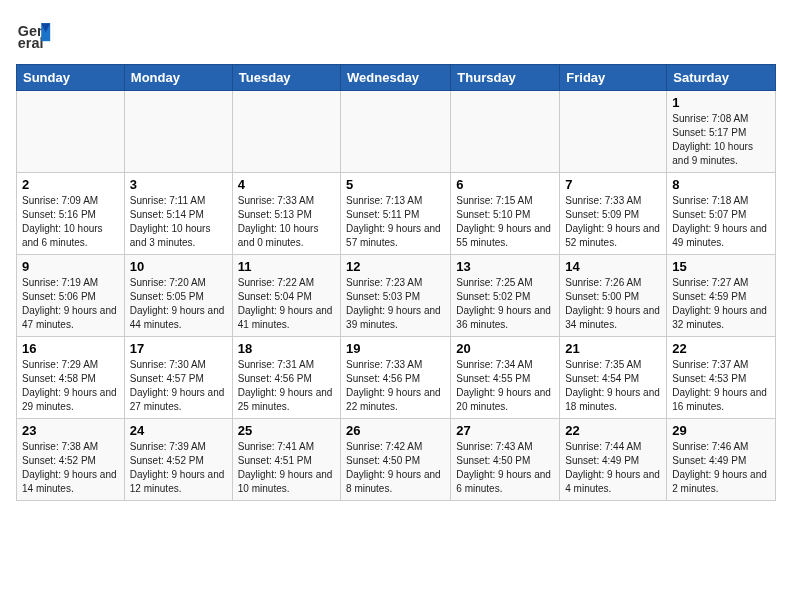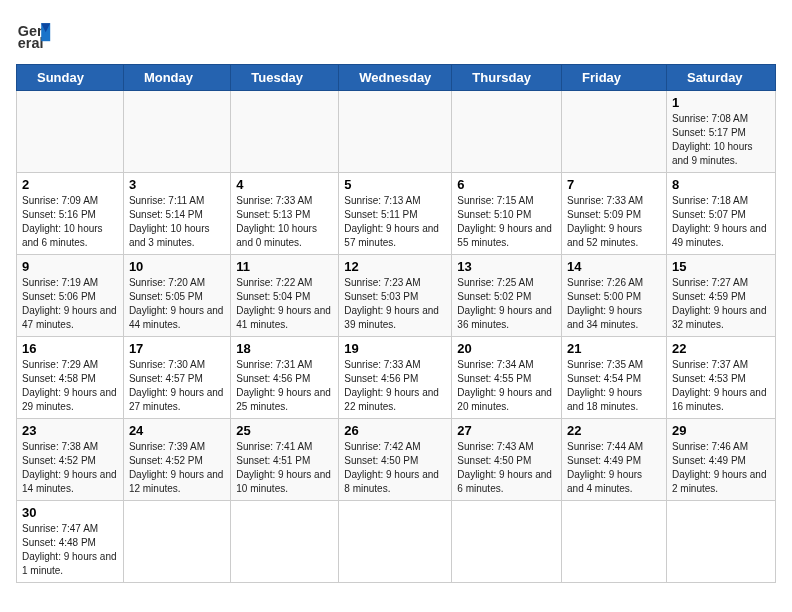--- a/index.html
+++ b/index.html
@@ -48,21 +48,21 @@
     }
     table {
       width: 100%;
       border-collapse: collapse;
       font-size: 11px;
     }
     thead th {
       background: #2563b0;
       color: #fff;
       text-align: left;
-      padding: 5px 20px;
+      padding: 5px 6px;
       font-size: 13px;
       font-weight: bold;
       border: 1px solid #1a4e90;
     }
     td {
       border: 1px solid #ccc;
       vertical-align: top;
       padding: 4px 5px;
       width: 113px;
       min-height: 80px;
@@ -307,28 +307,14 @@
 Sunset: 4:49 PM
 Daylight: 9 hours and 4 minutes.</div>
         </td>
         <td>
           <span class="day-num">29</span>
           <div class="day-info">Sunrise: 7:46 AM
 Sunset: 4:49 PM
 Daylight: 9 hours and 2 minutes.</div>
         </td>
       </tr>
-      <tr>
-        <td>
-          <span class="day-num">30</span>
-          <div class="day-info">Sunrise: 7:47 AM
-Sunset: 4:48 PM
-Daylight: 9 hours and 1 minute.</div>
-        </td>
-        <td></td>
-        <td></td>
-        <td></td>
-        <td></td>
-        <td></td>
-        <td></td>
-      </tr>
     </tbody>
 </table>
 
 </body></html>

